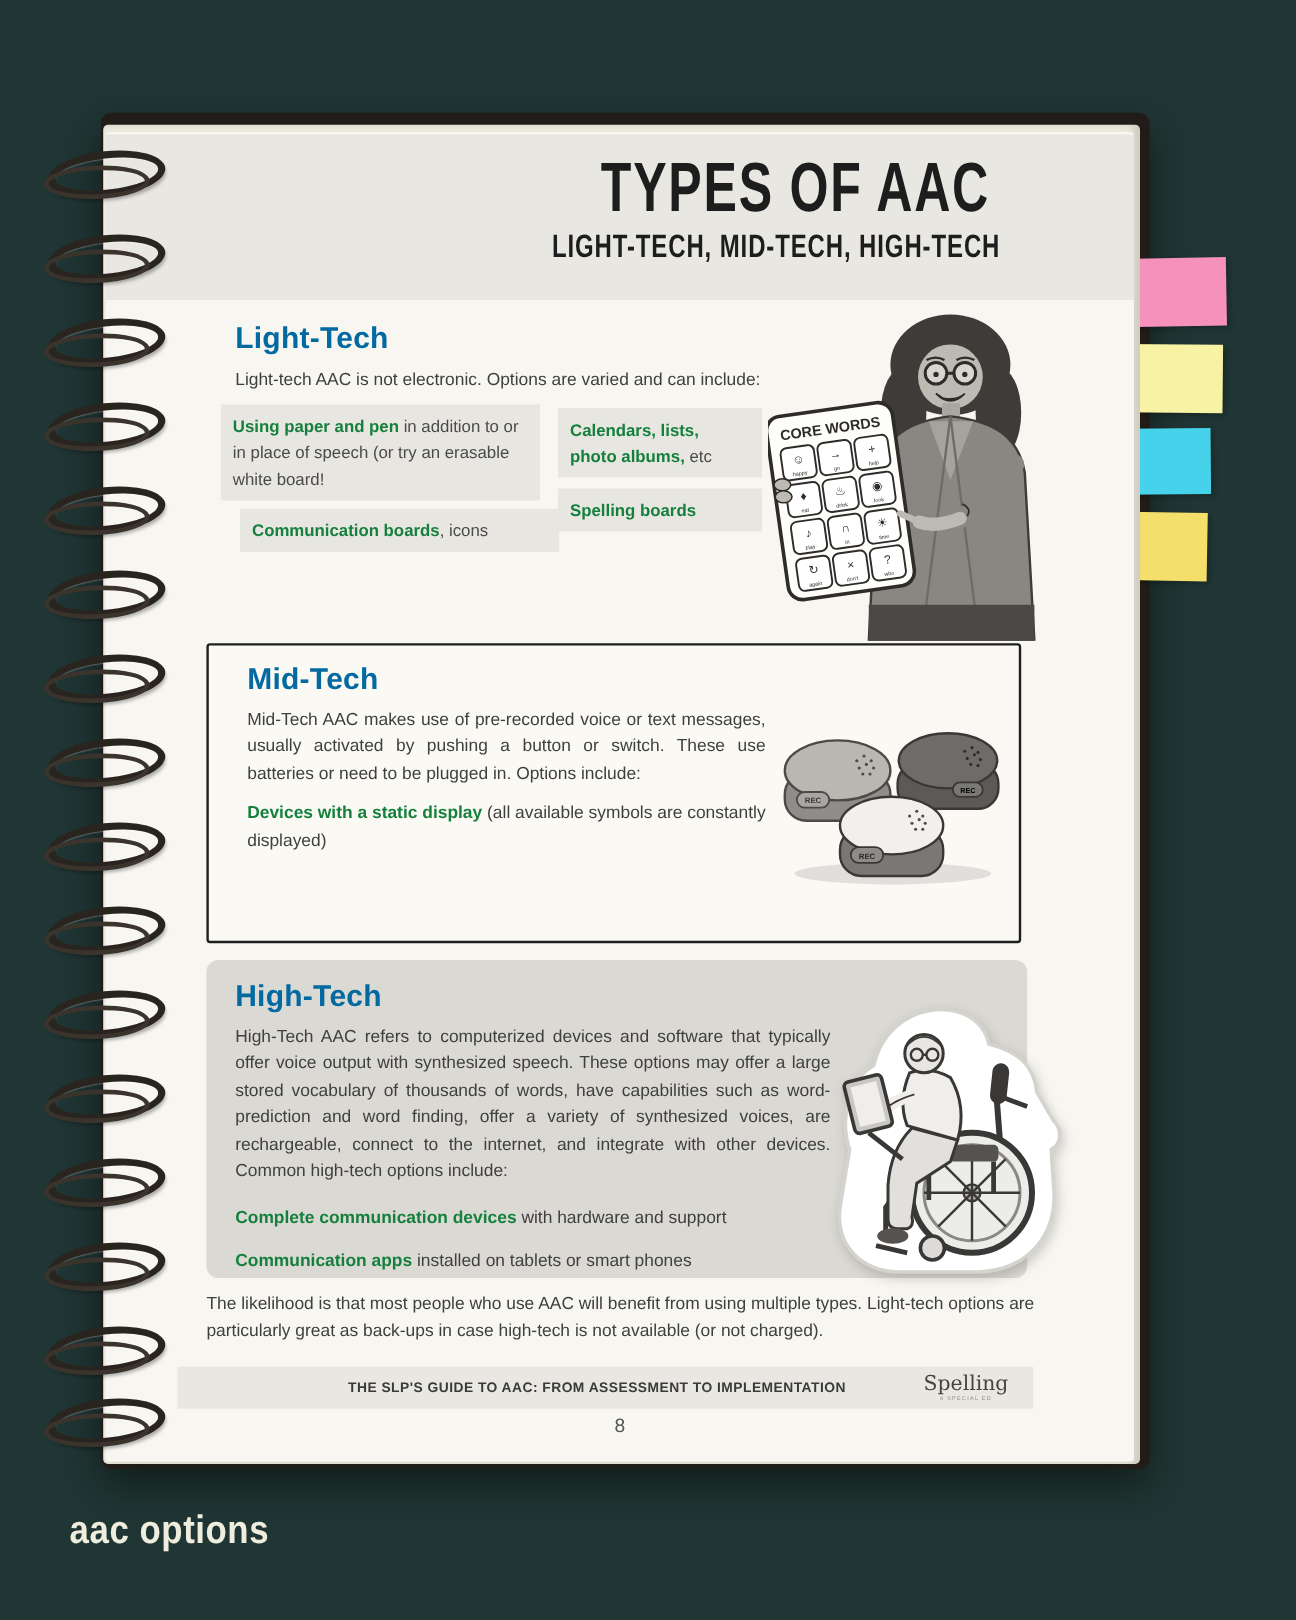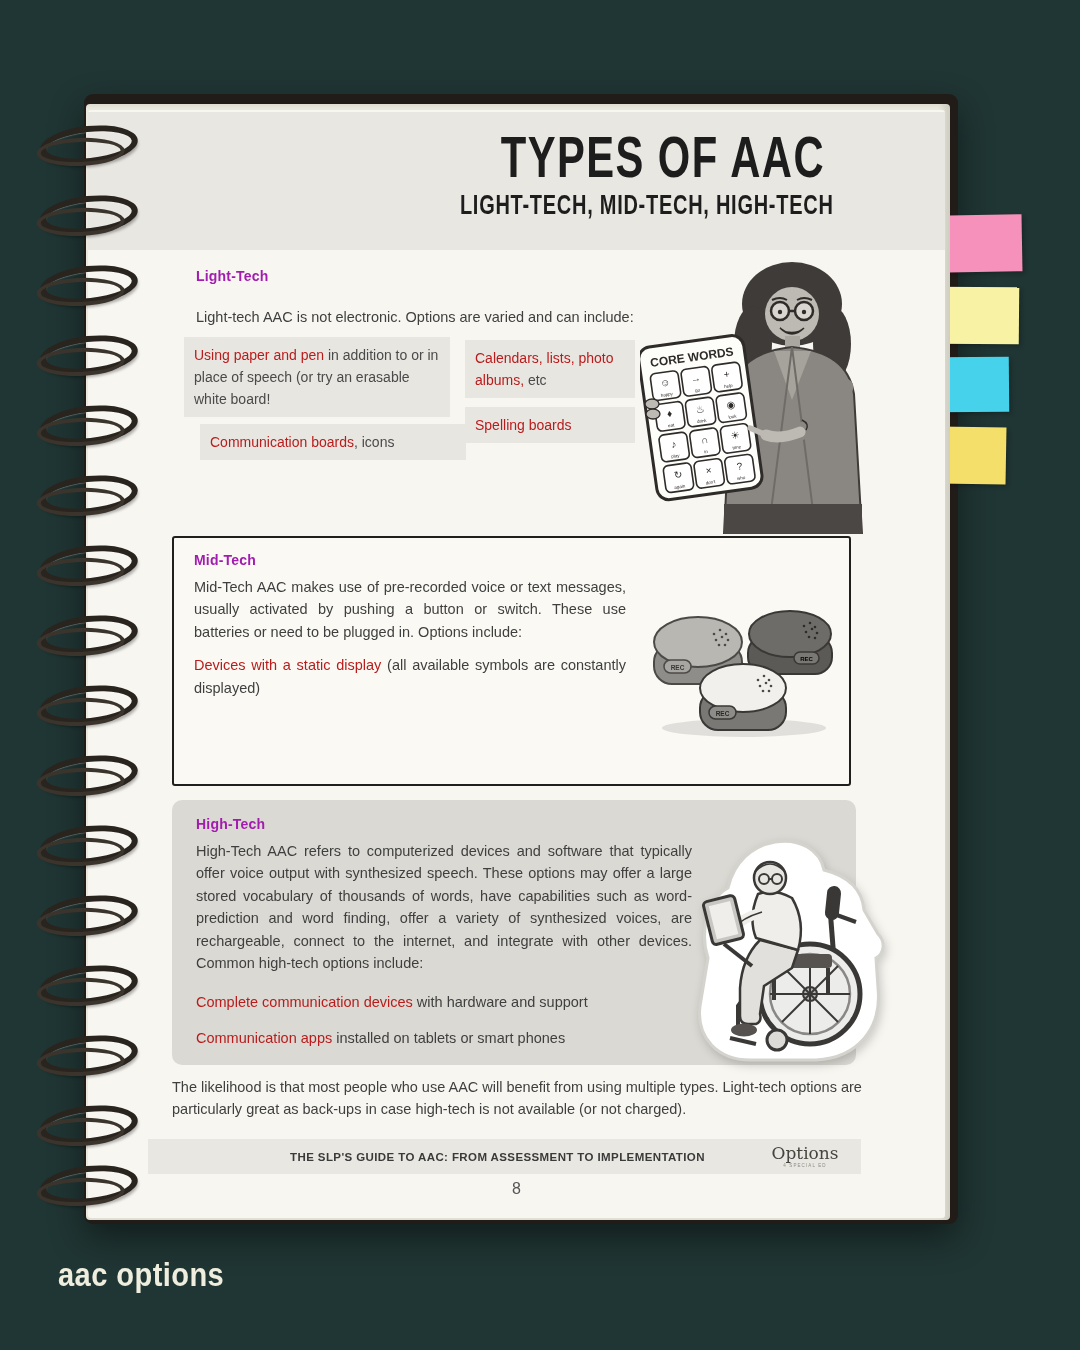--- a/index.html
+++ b/index.html
@@ -47,34 +47,34 @@
   }
   .title{
     margin-top:16px;font-weight:700;font-size:58px;letter-spacing:2px;color:#1d1d1d;
     transform:scaleX(0.72);transform-origin:center;line-height:1.0;
   }
   .subtitle{
     font-weight:700;font-size:27px;letter-spacing:1px;color:#1d1d1d;
     transform:scaleX(0.74);transform-origin:center;margin-top:4px;
   }
   
-  .h2{font-size:14px;font-weight:700;color:#a21caf;letter-spacing:.2px;}
+  .h2{font-size:25px;font-weight:700;color:#0369a1;letter-spacing:.2px;}
   .body-t{font-size:14.5px;line-height:1.55;color:#3f3f3f;}
-  b,.b{font-weight:400;color:#b91c1c;}
+  b,.b{font-weight:700;color:#15803d;}
   .just{text-align:justify;}
   
   .chip{
     position:absolute;background:#e8e6e1;padding:7px 10px;
     font-size:14px;line-height:1.58;color:#4a4a4a;
   }
   
   .mid-card{
     position:absolute;left:84px;top:426px;width:679px;height:250px;
     border:2px solid #1f1f1f;border-radius:3px;background:#faf9f4;
-    box-sizing:border-box;padding:14px 20px;
+    box-sizing:border-box;padding:14px 32px;
   }
   
   .high-card{
     position:absolute;left:84px;top:690px;width:684px;height:265px;
     background:#dbd9d3;border-radius:10px;
     box-sizing:border-box;padding:16px 24px;
   }
   .bullet{margin-top:11px;}
   
   .closing{position:absolute;left:84px;top:966px;width:694px;}
@@ -351,21 +351,21 @@
       <rect x="33" y="67" width="22" height="34" fill="#efeeea"></rect>
     </g>
     <path d="M44 108 L72 130" stroke="#3a3836" stroke-width="4"></path>
   </svg>
 
   <div class="closing body-t">The likelihood is that most people who use AAC will benefit from using multiple types. Light-tech options are particularly great as back-ups in case high-tech is not available (or not charged).</div>
 
   <div class="footer-bar">
     <div class="footer-title">THE SLP'S GUIDE TO AAC: FROM ASSESSMENT TO IMPLEMENTATION</div>
     <div class="brand">
-      <div class="brand-name">Options</div>
+      <div class="brand-name">Spelling</div>
       <div class="brand-tag">4 SPECIAL ED</div>
     </div>
   </div>
 
   <div class="page-num">8</div>
 </div>
 
 <div class="loop" style="top:126px"></div>
 <div class="loop" style="top:196px"></div>
 <div class="loop" style="top:266px"></div>

